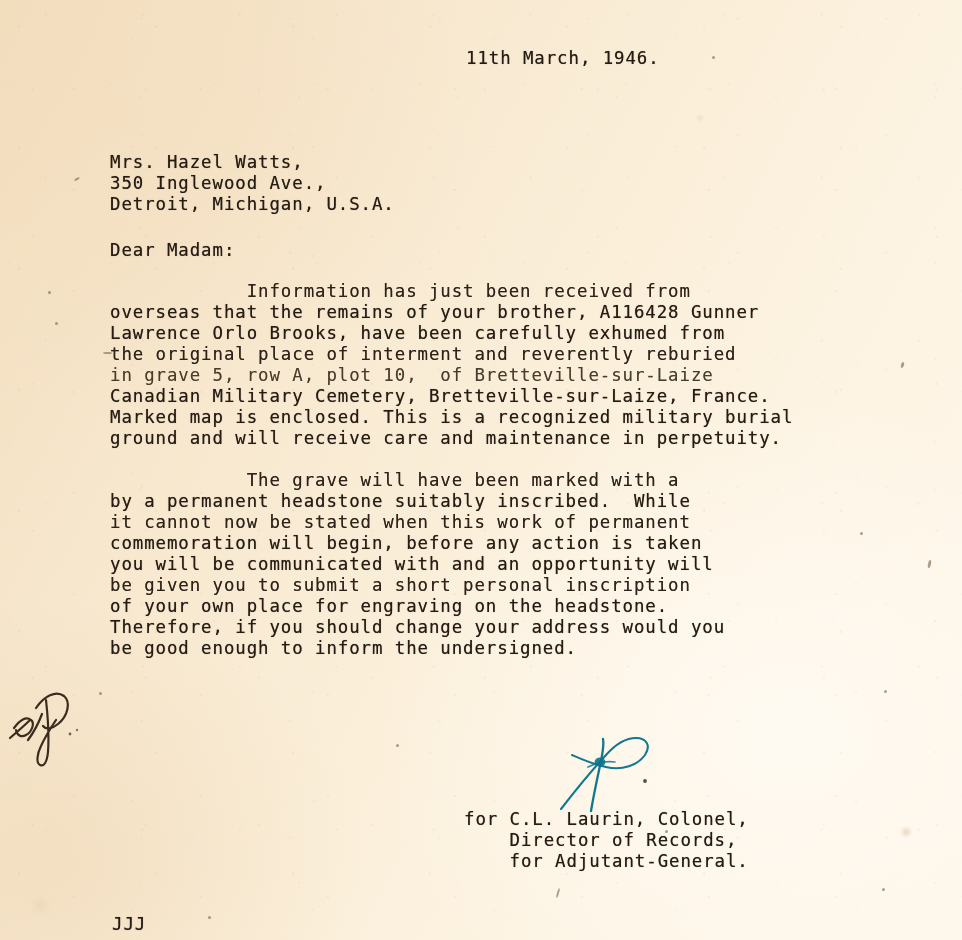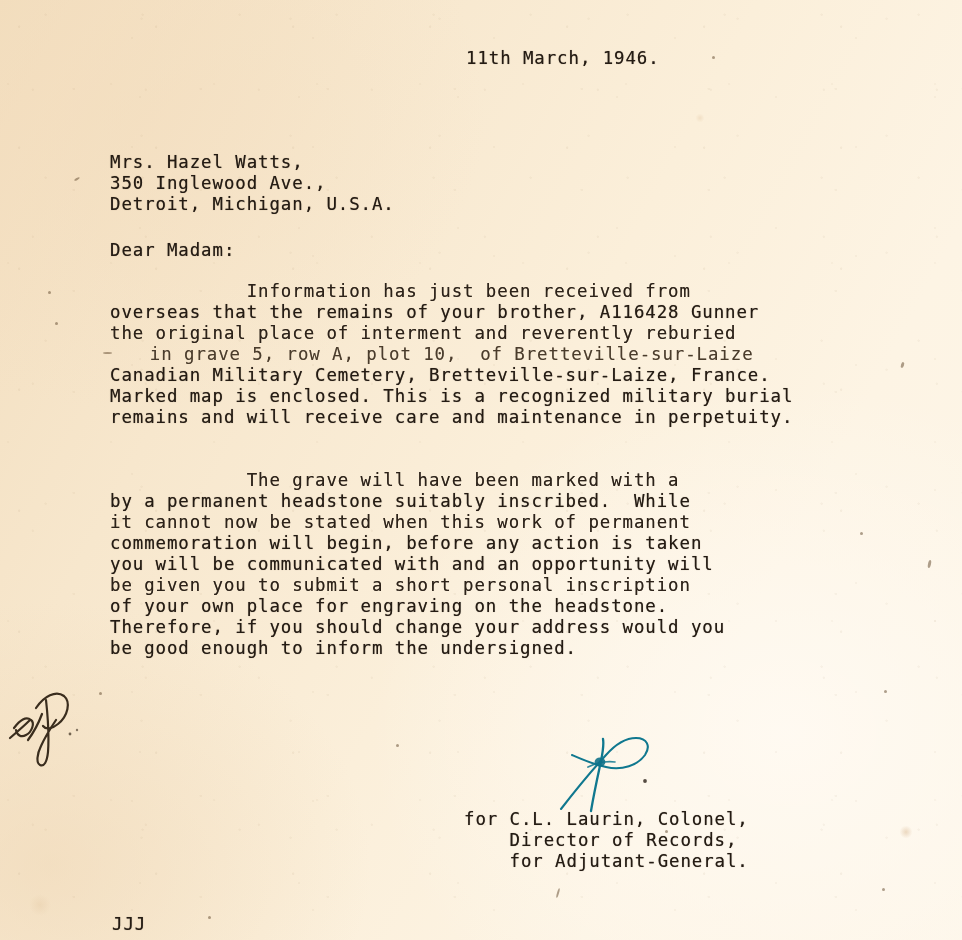--- a/index.html
+++ b/index.html
@@ -62,21 +62,21 @@
     letter-spacing: 0.92px;
     line-height: 21px;
     color: #2c2219;
     text-shadow: 0 0 .55px rgba(44,34,25,.55);
   }
 
   .block { position: absolute; }
   .block .line { position: static; display: block; }
 
   
-  .lt  { color: #4a3c2c; text-shadow: 0 0 .5px rgba(74,60,44,.4); text-align: center; }
+  .lt  { color: #4a3c2c; text-shadow: 0 0 .5px rgba(74,60,44,.4); }
   .dk  { color: #241b13; text-shadow: 0 0 .7px rgba(36,27,19,.65); }
 
   #date-line       { left: 466px; top: 48px; }
   #addressee       { left: 110px; top: 152px; }
   #salutation      { left: 110px; top: 240px; }
   #para-1          { left: 110px; top: 281px; }
   #para-2          { left: 110px; top: 470px; }
   #closing         { left: 428px; top: 700px; }
   #signature-block { left: 464px; top: 809px; }
   #typist-initials { left: 112px; top: 914px; }
@@ -134,25 +134,26 @@
     <div class="line dk">Mrs. Hazel Watts,</div>
     <div class="line dk">350 Inglewood Ave.,</div>
     <div class="line dk">Detroit, Michigan, U.S.A.</div>
   </div>
 
   <div class="line dk" id="salutation">Dear Madam:</div>
 
   <div class="block" id="para-1">
     <div class="line">            Information has just been received from</div>
     <div class="line dk">overseas that the remains of your brother, A116428 Gunner</div>
+    <div class="line dk">Lawrence Orlo Brooks, have been carefully exhumed from</div>
     <div class="line">the original place of interment and reverently reburied</div>
     <div class="line lt">in grave 5, row A, plot 10,  of Bretteville-sur-Laize</div>
     <div class="line dk">Canadian Military Cemetery, Bretteville-sur-Laize, France.</div>
     <div class="line dk">Marked map is enclosed. This is a recognized military burial</div>
-    <div class="line dk">remains and will receive care and maintenance in perpetuity.</div>
+    <div class="line dk">ground and will receive care and maintenance in perpetuity.</div>
   </div>
 
   <div class="block" id="para-2">
     <div class="line">            The grave will have been marked with a</div>
     <div class="line dk">by a permanent headstone suitably inscribed.  While</div>
     <div class="line">it cannot now be stated when this work of permanent</div>
     <div class="line dk">commemoration will begin, before any action is taken</div>
     <div class="line dk">you will be communicated with and an opportunity will</div>
     <div class="line">be given you to submit a short personal inscription</div>
     <div class="line dk">of your own place for engraving on the headstone.</div>

